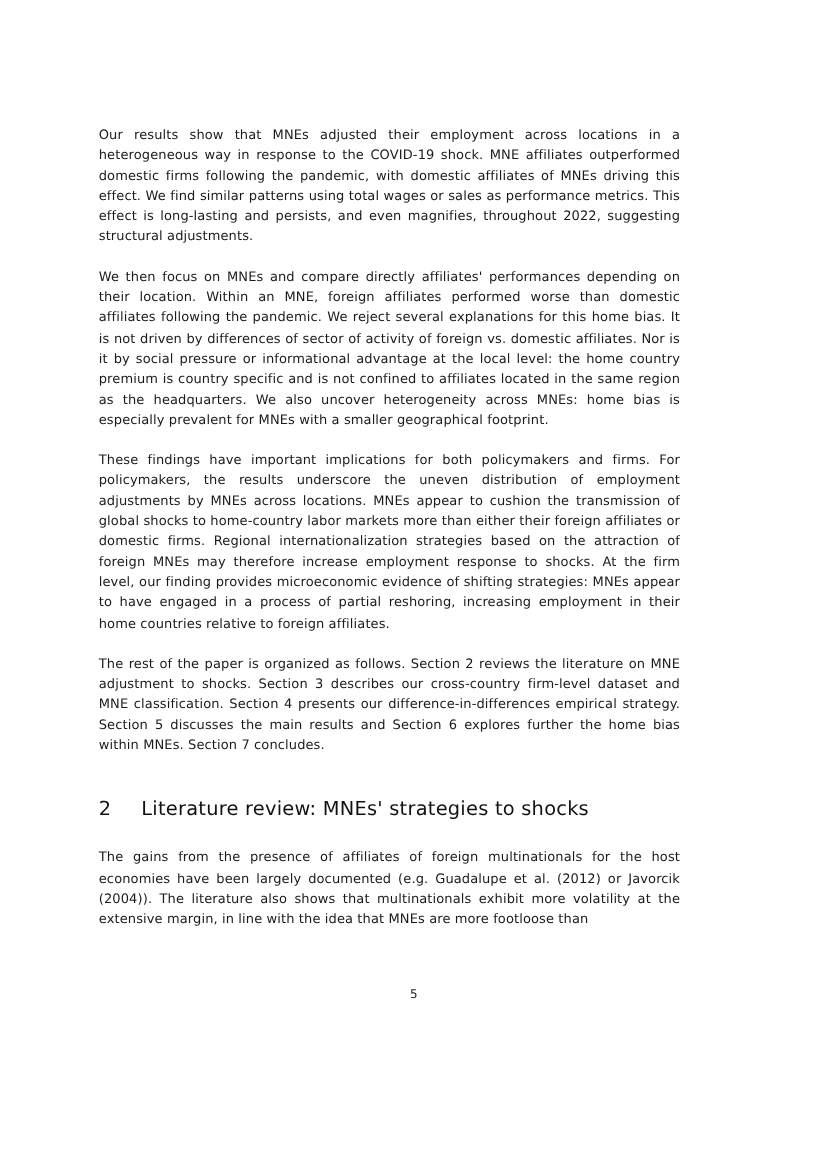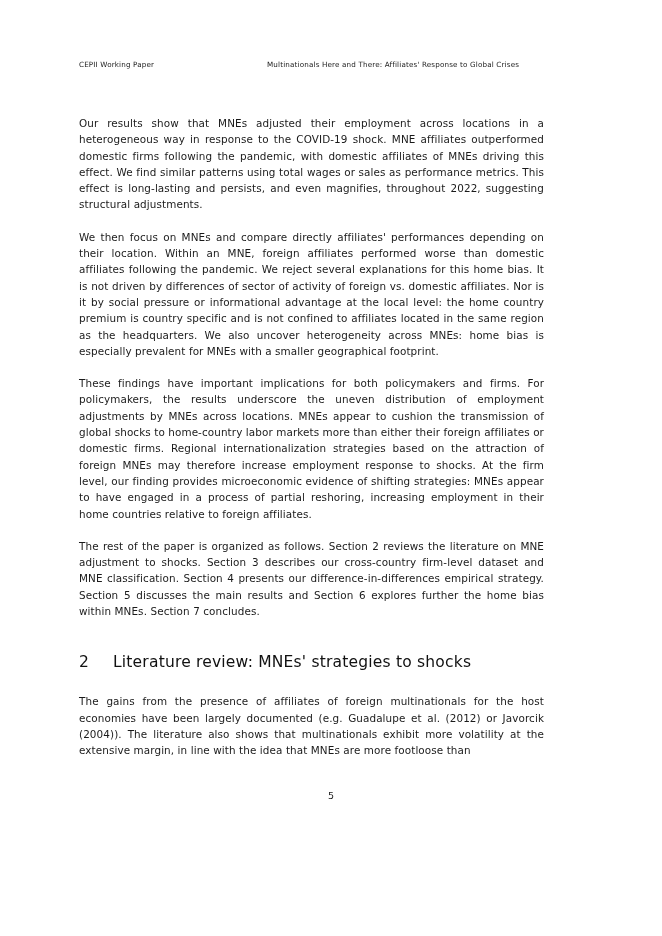--- a/index.html
+++ b/index.html
@@ -35,21 +35,21 @@
   .header-left {
     width: 188px;
     flex: 0 0 188px;
   }
   .header-right {
     flex: 1 1 auto;
   }
   .content {
     position: absolute;
     left: 79px;
-    top: 115px;
+    top: 100px;
     width: 465px;
   }
   p.para {
     margin: 0 0 16px 0;
     font-size: 10.4px;
     line-height: 16.3px;
     text-align: justify;
     text-justify: inter-word;
     color: #1a1a1a;
     letter-spacing: 0.1px;
@@ -80,24 +80,20 @@
     text-align: center;
     font-size: 9.5px;
     color: #1a1a1a;
   }
 </style>
 </head>
 <body>
 
 <div class="page">
 
-  <div class="header">
-    <div class="header-left">CEPII Working Paper</div>
-    <div class="header-right">Multinationals Here and There: Affiliates' Response to Global Crises</div>
-  </div>
 
   <div class="content">
 
     <p class="para">Our results show that MNEs adjusted their employment across locations in a heterogeneous way in response to the COVID-19 shock. MNE affiliates outperformed domestic firms following the pandemic, with domestic affiliates of MNEs driving this effect. We find similar patterns using total wages or sales as performance metrics. This effect is long-lasting and persists, and even magnifies, throughout 2022, suggesting structural adjustments.</p>
     <p class="para">We then focus on MNEs and compare directly affiliates' performances depending on their location. Within an MNE, foreign affiliates performed worse than domestic affiliates following the pandemic. We reject several explanations for this home bias. It is not driven by differences of sector of activity of foreign vs. domestic affiliates. Nor is it by social pressure or informational advantage at the local level: the home country premium is country specific and is not confined to affiliates located in the same region as the headquarters. We also uncover heterogeneity across MNEs: home bias is especially prevalent for MNEs with a smaller geographical footprint.</p>
     <p class="para">These findings have important implications for both policymakers and firms. For policymakers, the results underscore the uneven distribution of employment adjustments by MNEs across locations. MNEs appear to cushion the transmission of global shocks to home-country labor markets more than either their foreign affiliates or domestic firms. Regional internationalization strategies based on the attraction of foreign MNEs may therefore increase employment response to shocks. At the firm level, our finding provides microeconomic evidence of shifting strategies: MNEs appear to have engaged in a process of partial reshoring, increasing employment in their home countries relative to foreign affiliates.</p>
     <p class="para">The rest of the paper is organized as follows. Section 2 reviews the literature on MNE adjustment to shocks. Section 3 describes our cross-country firm-level dataset and MNE classification. Section 4 presents our difference-in-differences empirical strategy. Section 5 discusses the main results and Section 6 explores further the home bias within MNEs. Section 7 concludes.</p>
 
     <h2 class="section-heading">
       <span class="section-num">2</span>

